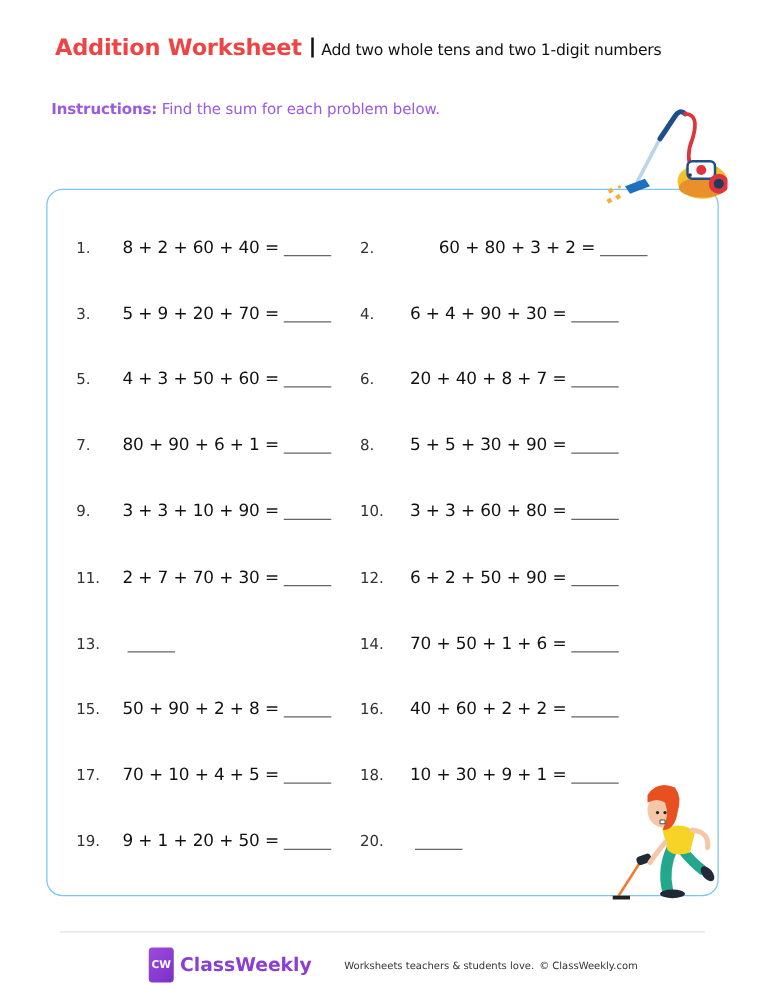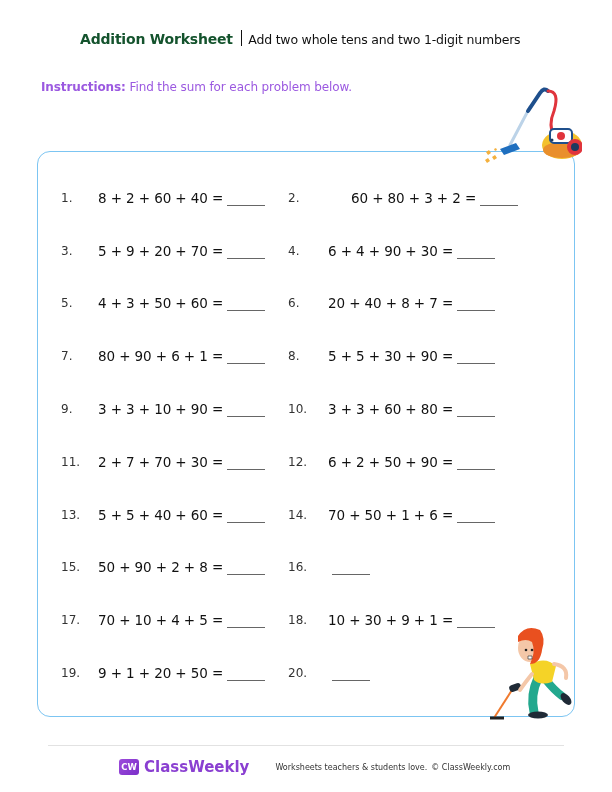--- a/index.html
+++ b/index.html
@@ -6,21 +6,21 @@
   body {
     width: 612px; height: 792px; position: relative; overflow: hidden;
     background: #ffffff;
     font-family: "DejaVu Sans", "Liberation Sans", sans-serif;
     color: #1a1a1a;
   }
   .header {
     position: absolute; left: 44px; top: 28px;
     display: flex; align-items: baseline; white-space: nowrap;
   }
-  .title { font-size: 14px; font-weight: bold; color: #14532d; letter-spacing: -0.2px; margin-left: 36px; }
+  .title { font-size: 18px; font-weight: bold; color: #ef4444; letter-spacing: -0.2px; }
   .sep { display: inline-block; width: 1.5px; height: 16px; background: #111; margin: 0 6px 0 8px; position: relative; top: 2px; }
   .subtitle { font-size: 12.5px; color: #111; letter-spacing: -0.2px; }
 
   .instructions {
     position: absolute; left: 41px; top: 80px;
     font-size: 12px; color: #9b59e0; white-space: nowrap; letter-spacing: -0.1px;
   }
   .instructions .lbl { font-weight: bold; }
 
   .box {
@@ -32,21 +32,21 @@
   .num { position: absolute; left: 0; font-size: 12px; color: #333; }
   .expr { position: absolute; font-size: 13.5px; color: #111; letter-spacing: -0.1px; }
   .blank { display: inline-block; width: 38px; border-bottom: 1.3px solid #666; margin-left: 4px; position: relative; top: 3px; }
 
   .vacuum { position: absolute; left: 482px; top: 85px; width: 100px; height: 80px; }
   .man { position: absolute; left: 490px; top: 620px; width: 92px; height: 100px; }
 
   .footer-line { position: absolute; left: 48px; top: 745px; width: 516px; height: 1px; background: #e2e2e2; }
   .footer { position: absolute; left: 119px; top: 758px; display: flex; align-items: center; white-space: nowrap; }
   .logo-badge {
-    width: 20px; height: 16px; border-radius: 3px;
+    width: 20px; height: 28px; border-radius: 3px;
     background: linear-gradient(135deg, #9d4bdb, #7b2fc9);
     color: #fff; font-size: 8.5px; font-weight: bold;
     display: flex; align-items: center; justify-content: center;
   }
   .logo-text { font-size: 15px; font-weight: bold; color: #8a3fd1; margin-left: 5px; }
   .tagline { font-size: 8px; color: #333; margin-left: 26px; }
   .copy { font-size: 8px; color: #333; margin-left: 4px; }
 </style>
 </head>
 <body>
@@ -108,33 +108,33 @@
   <div class="problem" style="left:61px;top:452px;">
     <span class="num">11.</span>
     <span class="expr" style="left:37px;"><span>2 + 7 + 70 + 30 =</span><span class="blank"></span></span>
   </div>
   <div class="problem" style="left:288px;top:452px;">
     <span class="num">12.</span>
     <span class="expr" style="left:40px;"><span>6 + 2 + 50 + 90 =</span><span class="blank"></span></span>
   </div>
   <div class="problem" style="left:61px;top:505px;">
     <span class="num">13.</span>
-    <span class="expr" style="left:37px;"><span>5 + 5 + 40 + 60 =</span><span class="blank"></span></span>
+    <span class="expr" style="left:37px;"><span class="blank"></span></span>
   </div>
   <div class="problem" style="left:288px;top:505px;">
     <span class="num">14.</span>
     <span class="expr" style="left:40px;"><span>70 + 50 + 1 + 6 =</span><span class="blank"></span></span>
   </div>
   <div class="problem" style="left:61px;top:557px;">
     <span class="num">15.</span>
     <span class="expr" style="left:37px;"><span>50 + 90 + 2 + 8 =</span><span class="blank"></span></span>
   </div>
   <div class="problem" style="left:288px;top:557px;">
     <span class="num">16.</span>
-    <span class="expr" style="left:40px;"><span class="blank"></span></span>
+    <span class="expr" style="left:40px;"><span>40 + 60 + 2 + 2 =</span><span class="blank"></span></span>
   </div>
   <div class="problem" style="left:61px;top:610px;">
     <span class="num">17.</span>
     <span class="expr" style="left:37px;"><span>70 + 10 + 4 + 5 =</span><span class="blank"></span></span>
   </div>
   <div class="problem" style="left:288px;top:610px;">
     <span class="num">18.</span>
     <span class="expr" style="left:40px;"><span>10 + 30 + 9 + 1 =</span><span class="blank"></span></span>
   </div>
   <div class="problem" style="left:61px;top:663px;">

